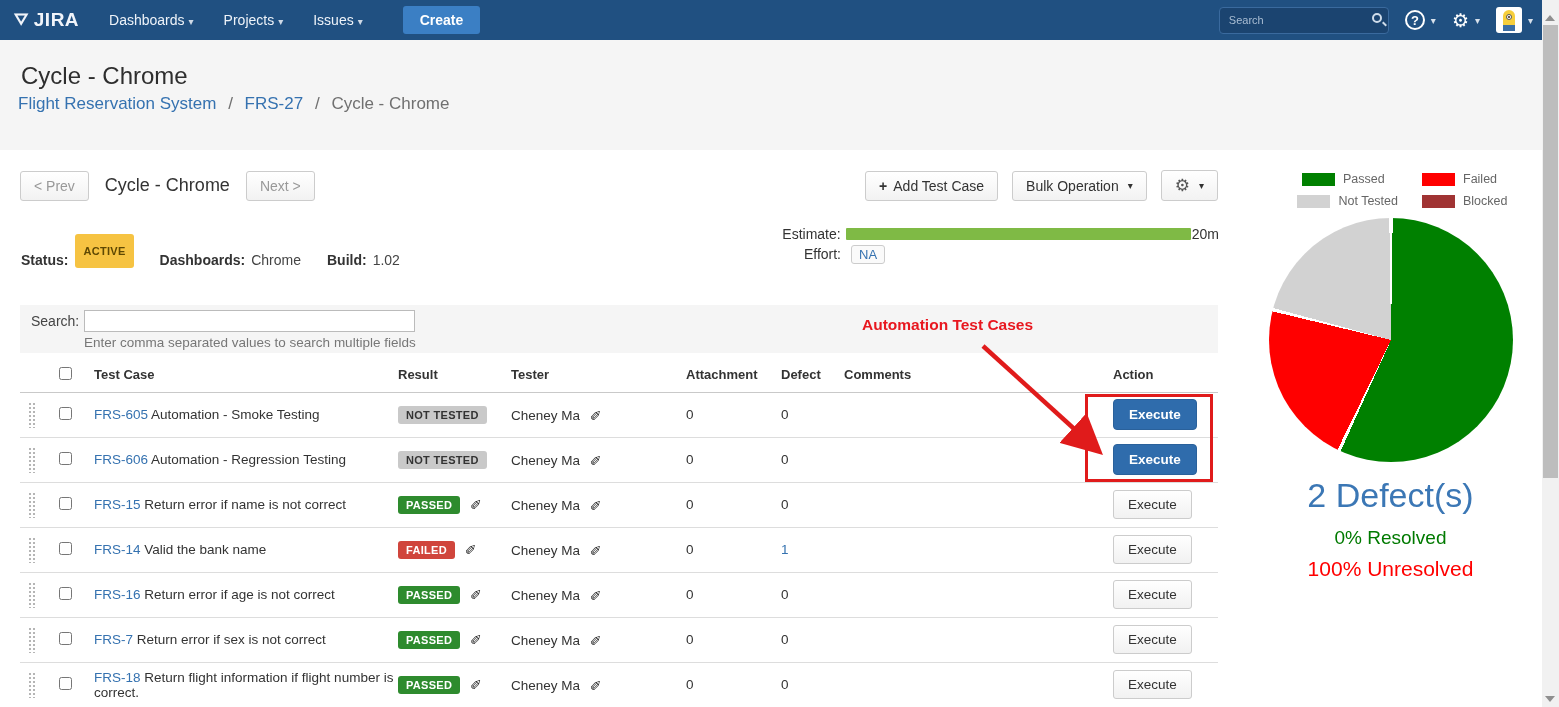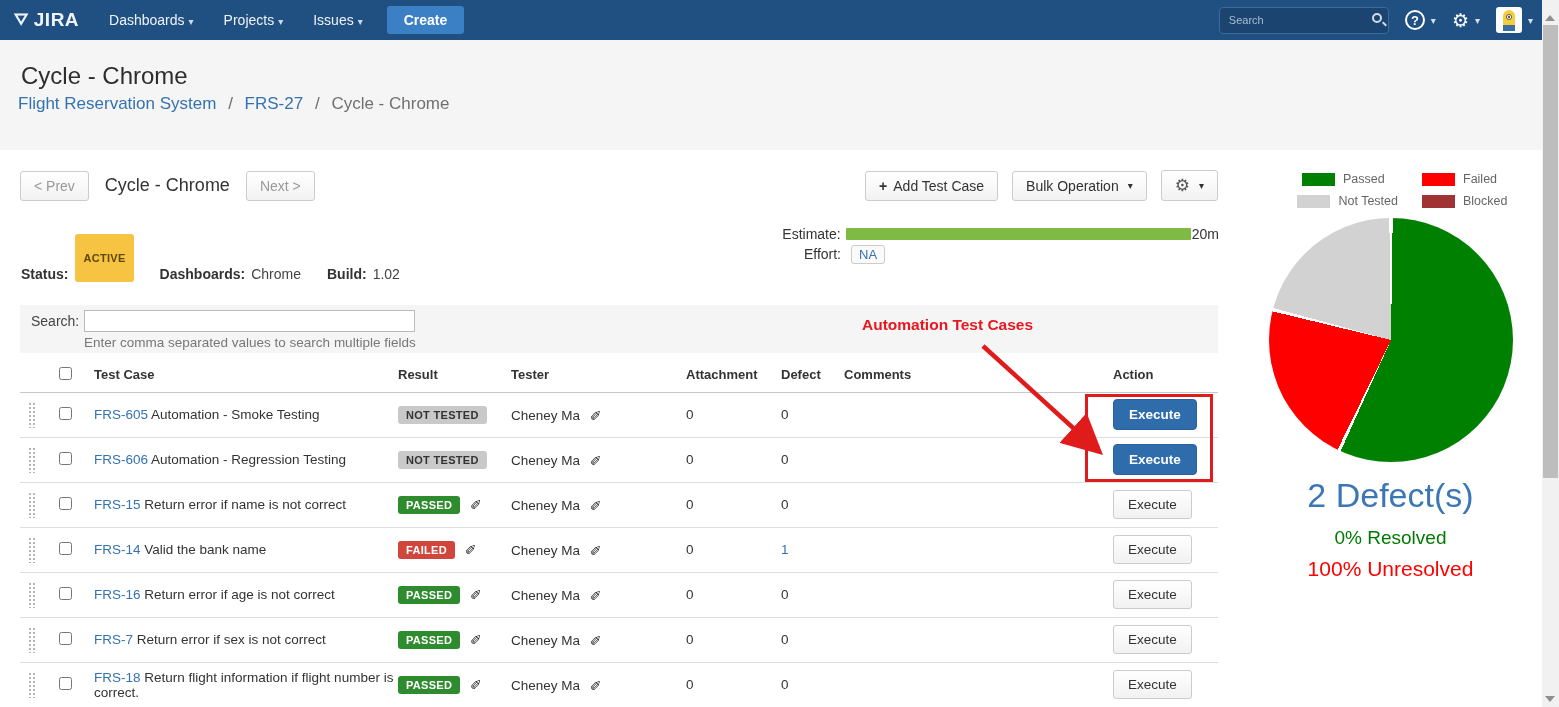--- a/index.html
+++ b/index.html
@@ -6,21 +6,21 @@
   body { font-family:"Liberation Sans", sans-serif; background:#fff; }
   .screen { position:relative; width:1559px; height:707px; overflow:hidden; background:#fff; }
 
   
   .topnav { position:absolute; left:0; top:0; width:100%; height:40px; background:#205081;
             display:flex; align-items:center; padding:0 26px 0 14px; color:#f0f4fa; }
   .logo { display:flex; align-items:center; gap:5px; font-weight:bold; font-size:19px; letter-spacing:.5px; }
   .logo-mark { font-size:17px; font-weight:bold; }
   .nav-item { margin-left:30px; font-size:14px; color:#eef3f9; cursor:pointer; }
   .nav-item .caret { font-size:10px; margin-left:4px; opacity:.85; }
-  .create-btn { margin-left:24px; background:#3b7fc4; color:#fff; font-weight:bold; font-size:14px;
+  .create-btn { margin-left:40px; background:#3b7fc4; color:#fff; font-weight:bold; font-size:14px;
                 border:none; border-radius:3px; padding:6px 17px; cursor:pointer; }
   .nav-right { margin-left:auto; display:flex; align-items:center; gap:16px; }
   .nav-search { position:relative; width:170px; height:27px; }
   .nav-search input { width:100%; height:100%; background:#1b4470; border:1px solid #3a6a9e; border-radius:4px;
                       color:#cfdcea; font-size:11px; padding:0 26px 0 9px; outline:none; }
   .nav-search input::placeholder { color:#a9bdd3; }
   .mag { position:absolute; right:7px; top:6px; width:10px; height:10px; border:2px solid #cfdcea; border-radius:50%; }
   .mag:after { content:""; position:absolute; left:8px; top:8px; width:5px; height:2px; background:#cfdcea; transform:rotate(45deg); }
   .help-icon { width:20px; height:20px; border:2px solid #fff; border-radius:50%; display:flex; align-items:center;
                justify-content:center; font-size:13px; font-weight:bold; color:#fff; }
@@ -47,21 +47,21 @@
   .cycle-title { font-size:18px; color:#333; margin:0 16px; }
   .toolbar-right { margin-left:auto; display:flex; align-items:center; gap:14px; }
   .plus { color:#333; font-weight:bold; }
   .caret-dark { font-size:10px; color:#333; margin-left:3px; }
   .gear-dark { font-size:17px; color:#555; line-height:1; }
 
   
   .cycle-info { position:absolute; left:21px; top:234px; font-size:14px; color:#333; display:flex; align-items:flex-end; }
   .info-label { font-weight:bold; }
   .badge-active { background:#f6c342; color:#5e4803; font-size:11px; font-weight:bold; border-radius:3px;
-                  padding:18px 8px; margin-left:7px; letter-spacing:.3px; }
+                  padding:11px 8px; margin-left:7px; letter-spacing:.3px; }
   .info-gap { margin-left:26px; }
   .info-val { margin-left:6px; color:#444; }
 
   
   .progress { position:absolute; left:779px; top:224px; width:440px; font-size:14px; color:#333; }
   .prow { display:flex; align-items:center; height:20px; }
   .plabel { width:62px; text-align:right; margin-right:5px; color:#333; }
   .pbar { height:12px; border-radius:1px; }
   .pval { margin-left:1px; }
   .effort-box { display:inline-block; border:1px solid #ccc; border-radius:3px; background:#fafafa;

